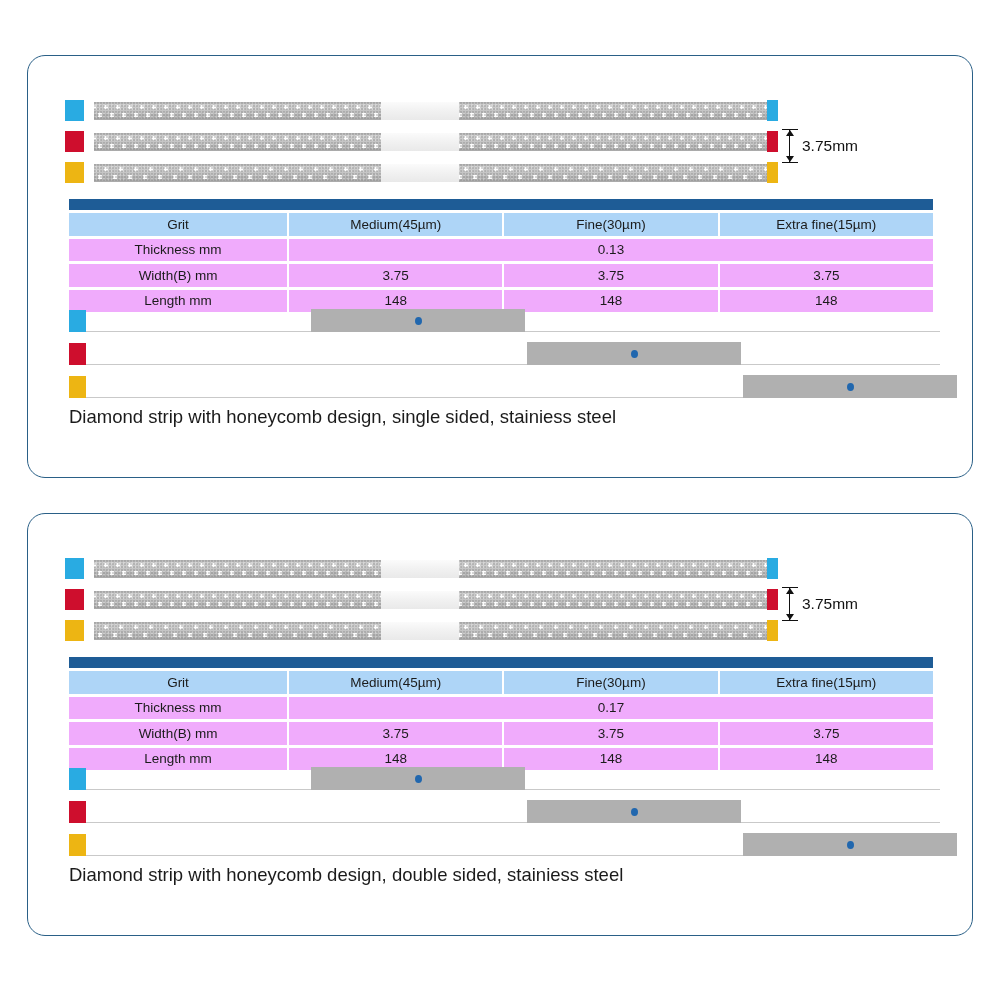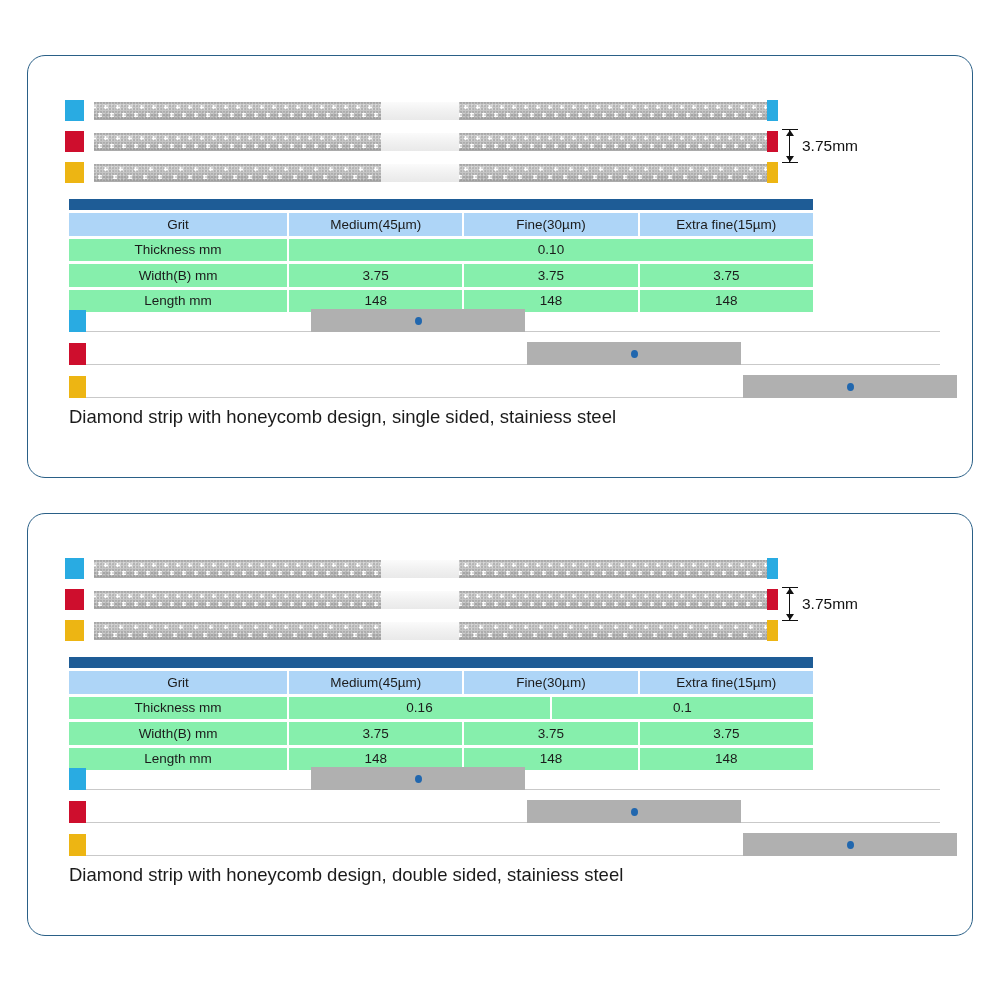--- a/index.html
+++ b/index.html
@@ -72,25 +72,25 @@
   .dim .arrow { position: absolute; left: 5.5px; width: 0; height: 0;
                 border-left: 4px solid transparent; border-right: 4px solid transparent; }
   .dim .arrow.t { top: 2px;   border-bottom: 6px solid #111; }
   .dim .arrow.b { bottom: 2px; border-top: 6px solid #111; }
   .dim .dim-label {
     position: absolute; left: 22px; top: 50%; transform: translateY(-50%);
     font-size: 15.5px; color: #111; white-space: nowrap;
   }
 
   
-  .spec-table { position: absolute; left: 41px; width: 744px; }
+  .spec-table { position: absolute; left: 41px; width: 864px; }
   .thead-bar { height: 11px; background: #1e5c96; width: 100%; }
   .trow { display: flex; gap: 2px; margin-top: 3px; }
   .tcell {
-    background: #86efac; color: #1b1b1b;
+    background: #f0abfc; color: #1b1b1b;
     font-size: 13.5px; text-align: center;
     padding: 3.5px 0 4px;
   }
   .tcell.c0 { width: 218px; }
   .tcell.c1, .tcell.c2, .tcell.c3 { flex: 1; }
   .trow.head .tcell { background: #aed5f7; }
 
   
   .ranges { position: absolute; left: 0; width: 100%; }
   .range-row { position: relative; height: 33px; }
@@ -151,21 +151,21 @@
     <div class="spec-table" style="top:143px">
       <div class="thead-bar"></div>
       <div class="trow head">
         <div class="tcell c0">Grit</div>
         <div class="tcell c1">Medium(45µm)</div>
         <div class="tcell c2">Fine(30µm)</div>
         <div class="tcell c3">Extra fine(15µm)</div>
       </div>
       <div class="trow">
         <div class="tcell c0">Thickness mm</div>
-        <div class="tcell c2">0.10</div>
+        <div class="tcell c1">0.13</div>
       </div>
       <div class="trow">
         <div class="tcell c0">Width(B) mm</div>
         <div class="tcell c1">3.75</div>
         <div class="tcell c2">3.75</div>
         <div class="tcell c3">3.75</div>
       </div>
       <div class="trow">
         <div class="tcell c0">Length mm</div>
         <div class="tcell c1">148</div>
@@ -230,22 +230,21 @@
     <div class="spec-table" style="top:143px">
       <div class="thead-bar"></div>
       <div class="trow head">
         <div class="tcell c0">Grit</div>
         <div class="tcell c1">Medium(45µm)</div>
         <div class="tcell c2">Fine(30µm)</div>
         <div class="tcell c3">Extra fine(15µm)</div>
       </div>
       <div class="trow">
         <div class="tcell c0">Thickness mm</div>
-        <div class="tcell c2">0.16</div>
-        <div class="tcell c3">0.1</div>
+        <div class="tcell c2">0.17</div>
       </div>
       <div class="trow">
         <div class="tcell c0">Width(B) mm</div>
         <div class="tcell c1">3.75</div>
         <div class="tcell c2">3.75</div>
         <div class="tcell c3">3.75</div>
       </div>
       <div class="trow">
         <div class="tcell c0">Length mm</div>
         <div class="tcell c1">148</div>

